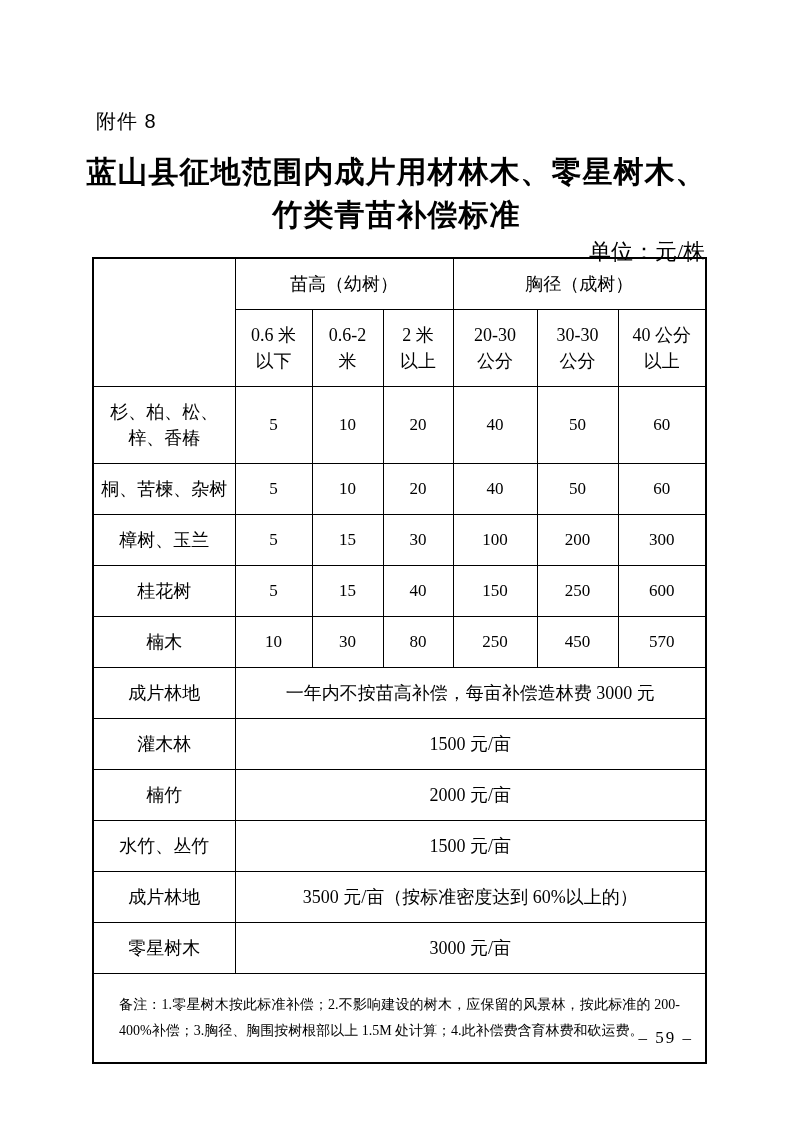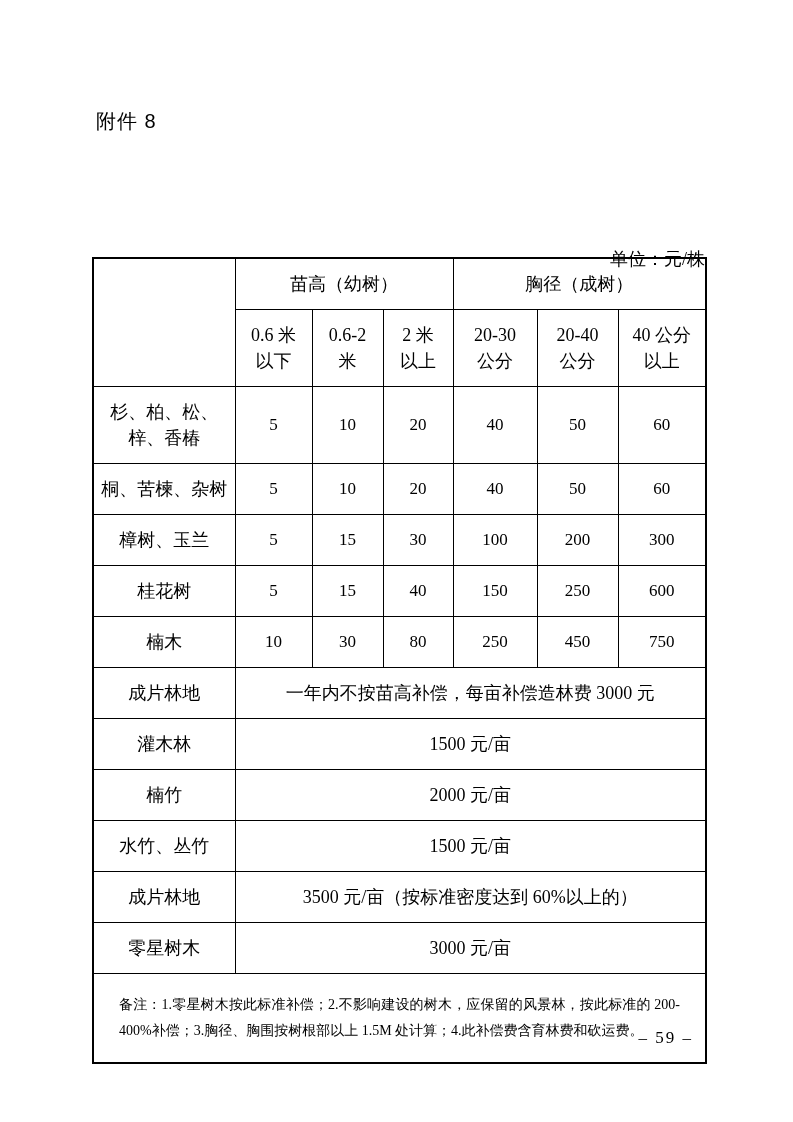--- a/index.html
+++ b/index.html
@@ -30,22 +30,22 @@
     text-align: center;
     font-family: "Liberation Sans", sans-serif;
     font-weight: bold;
     font-size: 30px;
     line-height: 43px;
     letter-spacing: 1px;
   }
   .unit-label {
     position: absolute;
     right: 88px;
-    top: 247px;
-    font-size: 18px;
+    top: 237px;
+    font-size: 22px;
   }
   table.comp-table {
     position: absolute;
     left: 92px;
     top: 257px;
     width: 613px;
     border-collapse: collapse;
     table-layout: fixed;
     font-size: 18px;
   }
@@ -75,20 +75,24 @@
     text-align: center;
   }
 </style>
 </head>
 <body>
 
 <div class="page">
 
   <div class="attachment-label">附件 8</div>
 
+  <div class="doc-title">
+    <div>蓝山县征地范围内成片用材林木、零星树木、</div>
+    <div>竹类青苗补偿标准</div>
+  </div>
 
   <div class="unit-label">单位：元/株</div>
 
   <table class="comp-table">
     <colgroup>
       <col style="width:142px">
         <col style="width:77px">
         <col style="width:71px">
         <col style="width:70px">
       <col style="width:84px">
@@ -112,21 +116,21 @@
         </td>
         <td>
           <div>2 米</div>
           <div>以上</div>
         </td>
         <td>
           <div>20-30</div>
           <div>公分</div>
         </td>
         <td>
-          <div>20-40</div>
+          <div>30-30</div>
           <div>公分</div>
         </td>
         <td>
           <div>40 公分</div>
           <div>以上</div>
         </td>
       </tr>
 
       <tr style="height:65px">
         <td>
@@ -171,21 +175,21 @@
         <td class="num">600</td>
       </tr>
 
       <tr style="height:45px">
         <td>楠木</td>
         <td class="num">10</td>
         <td class="num">30</td>
         <td class="num">80</td>
         <td class="num">250</td>
         <td class="num">450</td>
-        <td class="num">750</td>
+        <td class="num">570</td>
       </tr>
 
       <tr style="height:43px">
         <td>成片林地</td>
         <td colspan="6">一年内不按苗高补偿，每亩补偿造林费 3000 元</td>
       </tr>
       <tr style="height:45px">
         <td>灌木林</td>
         <td colspan="6">1500 元/亩</td>
       </tr>

